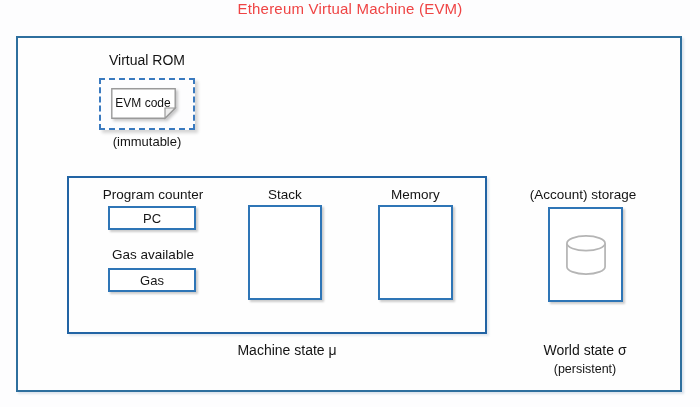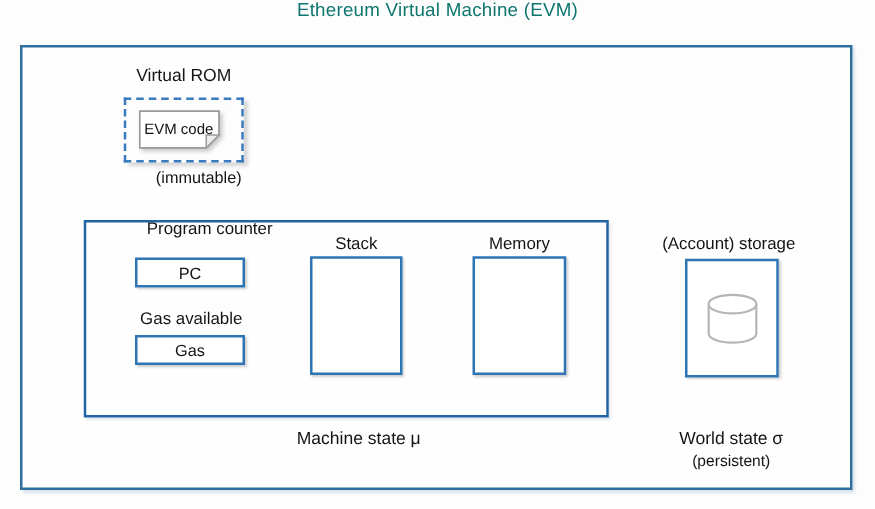--- a/index.html
+++ b/index.html
@@ -9,21 +9,21 @@
     font-family: "Liberation Sans", "DejaVu Sans", sans-serif;
     color: #141414;
     -webkit-font-smoothing: antialiased;
   }
   #canvas { position: relative; width: 700px; height: 407px; overflow: hidden; }
   .abs { position: absolute; box-sizing: border-box; }
   .ctr { text-align: center; }
 
   .title {
     left: 0; top: 8; width: 700px;
-    font-size: 15px; letter-spacing: 0.2px; color: #0f766e;
+    font-size: 15px; letter-spacing: 0.2px; color: #ef4444;
   }
 
   .outer-box {
     left: 16px; top: 36px; width: 666px; height: 356px;
     border: 2px solid #2e6f9e; background: #fefefe;
     box-shadow: 2px 2px 2px rgba(70,110,150,0.18);
   }
 
   .vrom-label { left: 99px; top: 52px; width: 96px; font-size: 14px; }
 
@@ -34,30 +34,30 @@
   }
   .note {
     left: 111px; top: 88px; width: 73px; height: 34px;
   }
   .note svg { position: absolute; left: 0; top: 0; filter: drop-shadow(2px 2px 1.5px rgba(0,0,0,0.22)); }
   .note-text {
     position: absolute; left: 0; top: 0; width: 64px; height: 30px;
     display: flex; align-items: center; justify-content: center;
     font-size: 12px; color: #111;
   }
-  .immutable { left: 97px; top: 134px; width: 124px; font-size: 13px; }
+  .immutable { left: 85px; top: 134px; width: 124px; font-size: 13px; }
 
   .inner-box {
     left: 67px; top: 176px; width: 420px; height: 158px;
     border: 2px solid #2264a4; background: #fefefe;
     box-shadow: 2px 2px 2px rgba(70,110,150,0.15);
   }
 
   .field-label { font-size: 13.5px; }
-  .pc-label  { left: 88px; top: 175px; width: 130px; text-align: right; }
+  .pc-label  { left: 88px; top: 187px; width: 130px; }
   .gas-label { left: 88px; top: 247px; width: 130px; }
 
   .value-box {
     border: 2px solid #2e75b6; background: #fff;
     display: flex; align-items: center; justify-content: center;
     font-size: 13px; box-shadow: 1.5px 1.5px 2px rgba(0,0,0,0.2);
   }
   .pc-box  { left: 108px; top: 206px; width: 88px; height: 24px; }
   .gas-box { left: 108px; top: 268px; width: 88px; height: 24px; }
 

